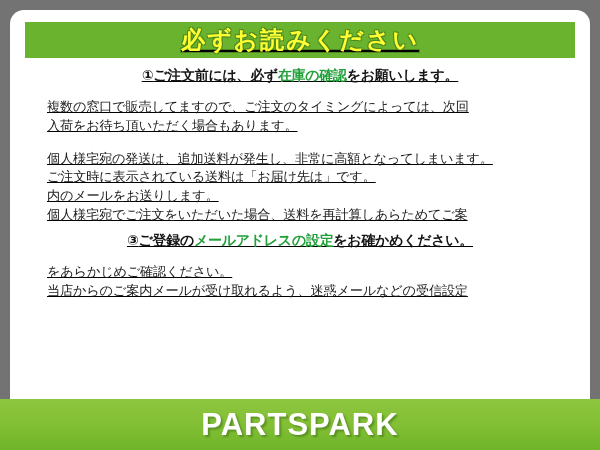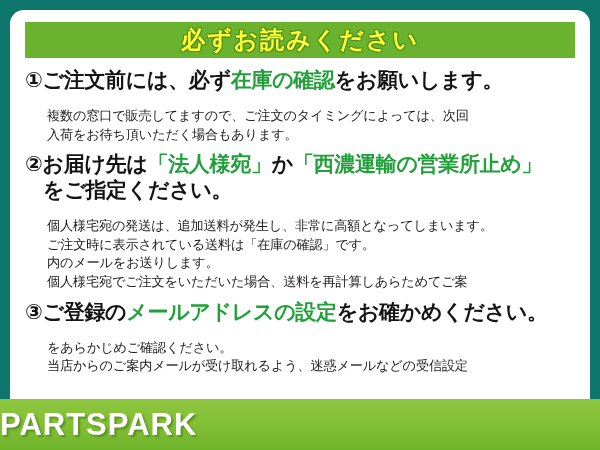--- a/index.html
+++ b/index.html
@@ -11,23 +11,24 @@
     height: 450px;
     overflow: hidden;
     font-family: "Liberation Sans", "DejaVu Sans", sans-serif;
     background: #0a5c28;
   }
 
   #notice-card {
     position: relative;
     width: 600px;
     height: 450px;
-    background: #0f766e;
+    background: #737373;
     box-sizing: border-box;
     padding: 10px 10px 0 10px;
+    text-decoration: underline;
   }
 
   #white-panel {
     position: relative;
     width: 580px;
     height: 390px;
     background: #ffffff;
     border-radius: 14px 14px 0 0;
     box-sizing: border-box;
     padding: 12px 15px 0 15px;
@@ -55,26 +56,27 @@
       1px -1px 0 #4e8a1f,
       -1px -1px 0 #4e8a1f;
     white-space: nowrap;
   }
 
   .notice-item {
     margin-bottom: 7px;
   }
 
   .item-heading {
-    font-size: 21px;
+    font-size: 14px;
     font-weight: bold;
     color: #141414;
     line-height: 1.23;
     letter-spacing: -0.3px;
     white-space: nowrap;
+    text-align: center;
   }
 
   .item-heading .line2 {
     display: block;
     padding-left: 18px;
   }
 
   .em-green {
     color: #22a03a;
   }
@@ -95,21 +97,21 @@
 
   #footer-band {
     position: absolute;
     left: 0;
     bottom: 0;
     width: 600px;
     height: 51px;
     background: linear-gradient(to bottom, #8cc63f 0%, #84c036 45%, #6fb52a 100%);
     display: flex;
     align-items: center;
-    justify-content: flex-start;
+    justify-content: center;
   }
 
   #brand-logo {
     color: #ffffff;
     font-size: 31px;
     font-weight: bold;
     letter-spacing: 1px;
     line-height: 1;
     text-shadow: 2px 2px 2px rgba(60, 110, 20, 0.55);
   }
@@ -129,27 +131,23 @@
       <div class="item-heading">
         <span>①</span><span>ご注文前には、必ず</span><span class="em-green">在庫の確認</span><span>をお願いします。</span>
       </div>
       <div class="item-body">
         <span class="bodyline">複数の窓口で販売してますので、ご注文のタイミングによっては、次回</span>
         <span class="bodyline">入荷をお待ち頂いただく場合もあります。</span>
       </div>
     </div>
 
     <div class="notice-item">
-      <div class="item-heading">
-        <span>②</span><span>お届け先は</span><span class="em-green">「法人様宛」</span><span>か</span><span class="em-green">「西濃運輸の営業所止め」</span>
-        <span class="line2">をご指定ください。</span>
-      </div>
       <div class="item-body">
         <span class="bodyline">個人様宅宛の発送は、追加送料が発生し、非常に高額となってしまいます。</span>
-        <span class="bodyline">ご注文時に表示されている送料は「在庫の確認」です。</span>
+        <span class="bodyline">ご注文時に表示されている送料は「お届け先は」です。</span>
         <span class="bodyline">内のメールをお送りします。</span>
         <span class="bodyline">個人様宅宛でご注文をいただいた場合、送料を再計算しあらためてご案</span>
       </div>
     </div>
 
     <div class="notice-item">
       <div class="item-heading">
         <span>③</span><span>ご登録の</span><span class="em-green">メールアドレスの設定</span><span>をお確かめください。</span>
       </div>
       <div class="item-body">

